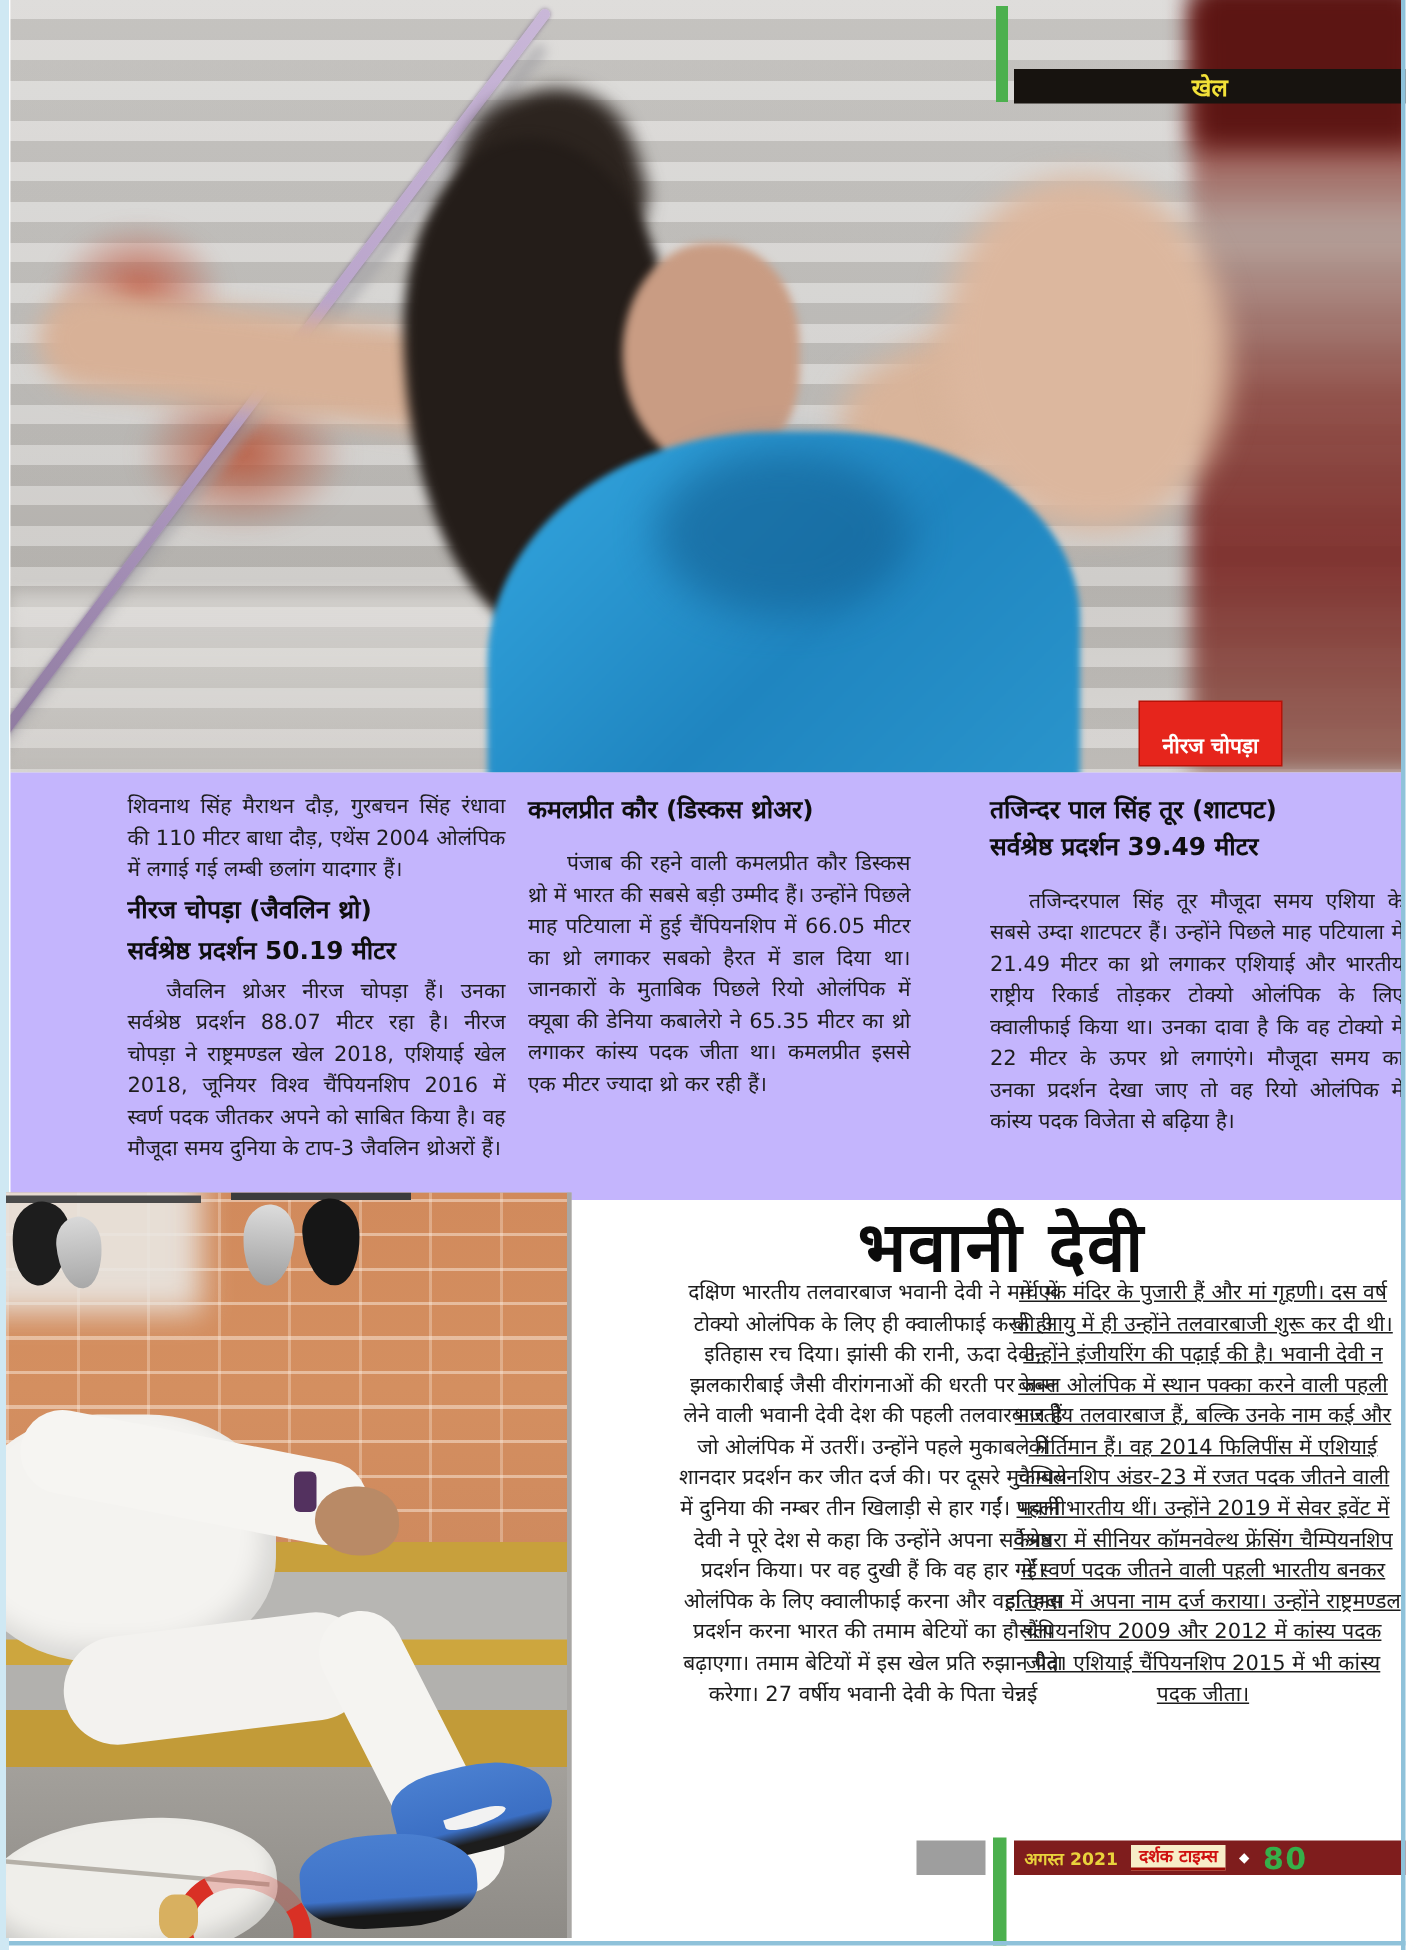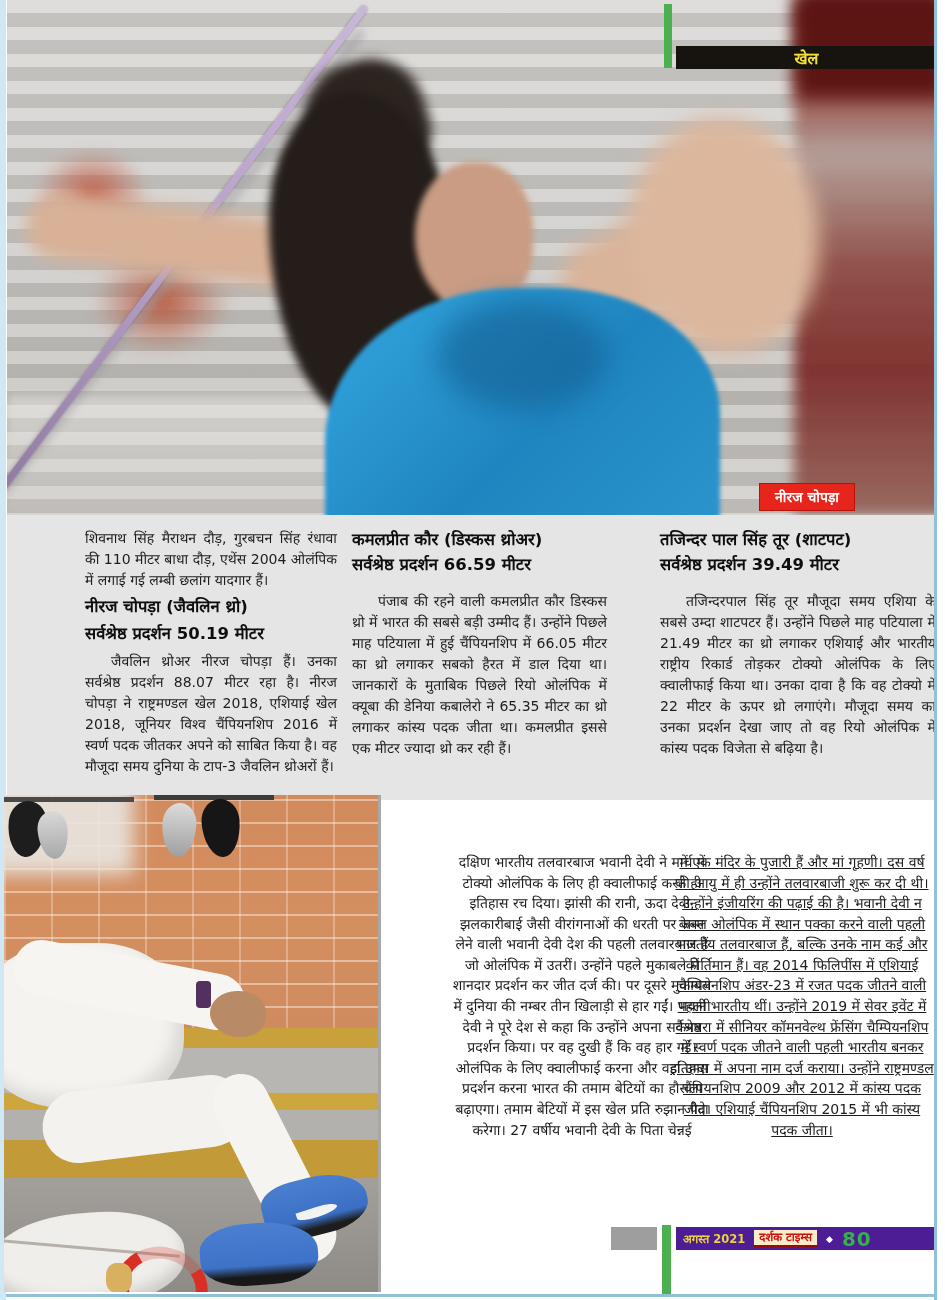--- a/index.html
+++ b/index.html
@@ -38,21 +38,21 @@
   .ph-hair2{left:300px;top:60px;width:120px;height:120px;background:#2c241f;border-radius:50% 50% 40% 60%;filter:blur(6px);transform:rotate(-18deg);}
   .ph-face{left:408px;top:162px;width:118px;height:150px;background:#c99c83;border-radius:52% 48% 46% 54%;filter:blur(3px);}
   .ph-forearm{left:548px;top:218px;width:180px;height:95px;background:#d9b49a;border-radius:50px;filter:blur(10px);transform:rotate(-28deg);}
   .ph-fist{left:622px;top:118px;width:190px;height:235px;background:#dcb79e;border-radius:48% 52% 46% 54%;filter:blur(10px);}
   .ph-singlet{left:318px;top:288px;width:395px;height:240px;filter:blur(2px);
     background:linear-gradient(135deg,#34a7e0 0%,#1f85c0 55%,#2a95cc 100%);
     border-radius:48% 42% 0 0 / 64% 52% 0 0;}
   .ph-singlet-shade{left:430px;top:300px;width:170px;height:110px;background:#135f92;border-radius:50%;filter:blur(14px);opacity:.6;}
   .hero-caption{
     position:absolute;right:82px;bottom:5px;background:#e6251c;color:#ffffff;
-    font-weight:bold;font-size:14px;padding:3px 15px 4px;box-shadow:0 0 0 1px #b71208;
+    font-weight:bold;font-size:14px;padding:19px 15px 4px;box-shadow:0 0 0 1px #b71208;
   }
 
   
   .tokyo-box{
     position:absolute;left:568px;top:4px;width:94px;height:141px;background:#fefdfb;
     border:1px solid #d9d9d9;box-sizing:border-box;display:flex;flex-direction:column;align-items:center;
   }
   .tokyo-top{width:88px;height:12px;background:#f26522;margin-top:2px;}
   .tokyo-emblem{width:56px;height:56px;margin-top:5px;border:10px dashed #1b2a6b;border-radius:50%;box-sizing:border-box;}
   .tokyo-word{margin-top:3px;font-family:"DejaVu Sans Mono",monospace;font-size:9px;font-weight:bold;color:#17234f;letter-spacing:0px;white-space:nowrap;}
@@ -61,21 +61,21 @@
   .tokyo-side-strip{position:absolute;left:664px;top:4px;width:8px;height:64px;background:#4cb04e;}
 
   
   .khel-bar{
     position:absolute;left:676px;top:46px;width:261px;height:23px;background:#17130f;
     display:flex;align-items:center;justify-content:center;
     color:#f2e138;font-weight:bold;font-size:16px;
   }
 
   
-  .blue-section{position:absolute;left:7px;top:515px;width:929px;height:285px;background:#e5e5e5;}
+  .blue-section{position:absolute;left:7px;top:515px;width:929px;height:285px;background:#c4b5fd;}
   .col{position:absolute;top:13px;color:#1d1d1d;font-size:14px;line-height:1.5;text-align:justify;}
   .col1{left:78px;width:252px;}
   .col2{left:345px;width:255px;}
   .col3{left:606px;width:276px;margin-left:47px;}
   .col h3{margin:0;font-size:16.5px;line-height:1.5;color:#0e0e0e;font-weight:bold;text-align:left;}
   .col .body{margin-top:13px;text-indent:26px;}
   .col1 .pre{margin:0 0 4px 0;}
   .col1 h3{margin-top:2px;}
   .col1 .body{margin-top:4px;}
 
@@ -126,21 +126,21 @@
   .f-swoosh{left:292px;top:412px;width:42px;height:10px;background:#f2f2f2;border-radius:0 60% 60% 60%;transform:rotate(-18deg);}
   .f-bag{left:-14px;top:418px;width:195px;height:95px;background:#efeeea;border-radius:46%;transform:rotate(-5deg);box-shadow:inset 0 -10px 14px rgba(0,0,0,.15);}
   .f-blade{left:-4px;top:452px;width:180px;height:3px;background:#b5b0a8;transform:rotate(5deg);}
   .f-guard{left:112px;top:452px;width:92px;height:80px;border:12px solid #d93025;border-radius:50%;box-sizing:border-box;border-top-color:rgba(217,48,37,.25);transform:rotate(14deg);}
   .f-knob{left:102px;top:468px;width:26px;height:30px;background:#d8b060;border-radius:40%;}
 
   
   .f-gray{position:absolute;left:611px;top:1227px;width:46px;height:23px;background:#9e9e9e;}
   .f-greenbar{position:absolute;left:662px;top:1225px;width:9px;height:72px;background:#4cb04e;}
   .f-black{
-    position:absolute;left:676px;top:1227px;width:261px;height:23px;background:#4c1d95;
+    position:absolute;left:676px;top:1227px;width:261px;height:23px;background:#7f1d1d;
     display:flex;align-items:center;gap:9px;padding:0 7px;box-sizing:border-box;
   }
   .f-date{color:#e9d23c;font-size:11.5px;font-weight:bold;white-space:nowrap;}
   .f-mag{background:#f7edc8;border-bottom:2px solid #9c0a05;color:#cf1110;font-size:11.5px;font-weight:bold;
     padding:0 5px;line-height:15px;white-space:nowrap;}
   .f-diamond{color:#ffffff;font-size:9px;}
   .f-pageno{color:#35b04a;font-size:20px;font-weight:800;letter-spacing:1px;line-height:1;}
 </style>
 </head>
 <body>
@@ -177,21 +177,20 @@
 
   <div class="blue-section">
     <div class="col col1">
       <p class="pre">शिवनाथ सिंह मैराथन दौड़, गुरबचन सिंह रंधावा की 110 मीटर बाधा दौड़, एथेंस 2004 ओलंपिक में लगाई गई लम्बी छलांग यादगार हैं।</p>
       <h3>नीरज चोपड़ा (जैवलिन थ्रो)</h3>
       <h3>सर्वश्रेष्ठ प्रदर्शन 50.19 मीटर</h3>
       <div class="body">जैवलिन थ्रोअर नीरज चोपड़ा हैं। उनका सर्वश्रेष्ठ प्रदर्शन 88.07 मीटर रहा है। नीरज चोपड़ा ने राष्ट्रमण्डल खेल 2018, एशियाई खेल 2018, जूनियर विश्व चैंपियनशिप 2016 में स्वर्ण पदक जीतकर अपने को साबित किया है। वह मौजूदा समय दुनिया के टाप-3 जैवलिन थ्रोअरों हैं।</div>
     </div>
     <div class="col col2">
       <h3>कमलप्रीत कौर (डिस्कस थ्रोअर)</h3>
-      <h3>सर्वश्रेष्ठ प्रदर्शन  66.59 मीटर</h3>
       <div class="body">पंजाब की रहने वाली कमलप्रीत कौर डिस्कस थ्रो में भारत की सबसे बड़ी उम्मीद हैं। उन्होंने पिछले माह पटियाला में हुई चैंपियनशिप में 66.05 मीटर का थ्रो लगाकर सबको हैरत में डाल दिया था। जानकारों के मुताबिक पिछले रियो ओलंपिक में क्यूबा की डेनिया कबालेरो ने 65.35 मीटर का थ्रो लगाकर कांस्य पदक जीता था। कमलप्रीत इससे एक मीटर ज्यादा थ्रो कर रही हैं।</div>
     </div>
     <div class="col col3">
       <h3>तजिन्दर पाल सिंह तूर (शाटपट)</h3>
       <h3>सर्वश्रेष्ठ प्रदर्शन 39.49 मीटर</h3>
       <div class="body">तजिन्दरपाल सिंह तूर मौजूदा समय एशिया के सबसे उम्दा शाटपटर हैं। उन्होंने पिछले माह पटियाला में 21.49 मीटर का थ्रो लगाकर एशियाई और भारतीय राष्ट्रीय रिकार्ड तोड़कर टोक्यो ओलंपिक के लिए क्वालीफाई किया था। उनका दावा है कि वह टोक्यो में 22 मीटर के ऊपर थ्रो लगाएंगे। मौजूदा समय का उनका प्रदर्शन देखा जाए तो वह रियो ओलंपिक में कांस्य पदक विजेता से बढ़िया है।</div>
     </div>
   </div>
 
   <div class="fphoto">
@@ -217,20 +216,21 @@
     <div class="s f-thigh"></div>
     <div class="s f-shin"></div>
     <div class="s f-shoe1"></div>
     <div class="s f-shoe2"></div>
     <div class="s f-swoosh"></div>
     <div class="s f-arm"></div>
     <div class="s f-hand"></div>
     <div class="s f-watch"></div>
   </div>
 
+  <div class="bhavani-title">भवानी देवी</div>
   <div class="btext bcol1">दक्षिण भारतीय तलवारबाज भवानी देवी ने मार्च में टोक्यो ओलंपिक के लिए ही क्वालीफाई करते ही इतिहास रच दिया। झांसी की रानी, ऊदा देवी, झलकारीबाई जैसी वीरांगनाओं की धरती पर जन्म लेने वाली भवानी देवी देश की पहली तलवारबाज हैं जो ओलंपिक में उतरीं। उन्होंने पहले मुकाबले में शानदार प्रदर्शन कर जीत दर्ज की। पर दूसरे मुकाबले में दुनिया की नम्बर तीन खिलाड़ी से हार गईं। भवानी देवी ने पूरे देश से कहा कि उन्होंने अपना सर्वश्रेष्ठ प्रदर्शन किया। पर वह दुखी हैं कि वह हार गईं। ओलंपिक के लिए क्वालीफाई करना और वहां उम्दा प्रदर्शन करना भारत की तमाम बेटियों का हौसला बढ़ाएगा। तमाम बेटियों में इस खेल प्रति रुझान पैदा करेगा। 27 वर्षीय भवानी देवी के पिता चेन्नई</div>
   <div class="btext bcol2">में एक मंदिर के पुजारी हैं और मां गृहणी। दस वर्ष की आयु में ही उन्होंने तलवारबाजी शुरू कर दी थी। उन्होंने इंजीयरिंग की पढ़ाई की है। भवानी देवी न केवल ओलंपिक में स्थान पक्का करने वाली पहली भारतीय तलवारबाज हैं, बल्कि उनके नाम कई और कीर्तिमान हैं। वह 2014 फिलिपींस में एशियाई चैम्पियनशिप अंडर-23 में रजत पदक जीतने वाली पहली भारतीय थीं। उन्होंने 2019 में सेवर इवेंट में कैनबरा में सीनियर कॉमनवेल्थ फ्रेंसिंग चैम्पियनशिप में स्वर्ण पदक जीतने वाली पहली भारतीय बनकर इतिहास में अपना नाम दर्ज कराया। उन्होंने राष्ट्रमण्डल चैंपियनशिप 2009 और 2012 में कांस्य पदक जीते। एशियाई चैंपियनशिप 2015 में भी कांस्य पदक जीता।</div>
 
   <div class="f-gray"></div>
   <div class="f-greenbar"></div>
   <div class="f-black">
     <span class="f-date">अगस्त 2021</span>
     <span class="f-mag">दर्शक टाइम्स</span>
     <span class="f-diamond">◆</span>
     <span class="f-pageno">80</span>

